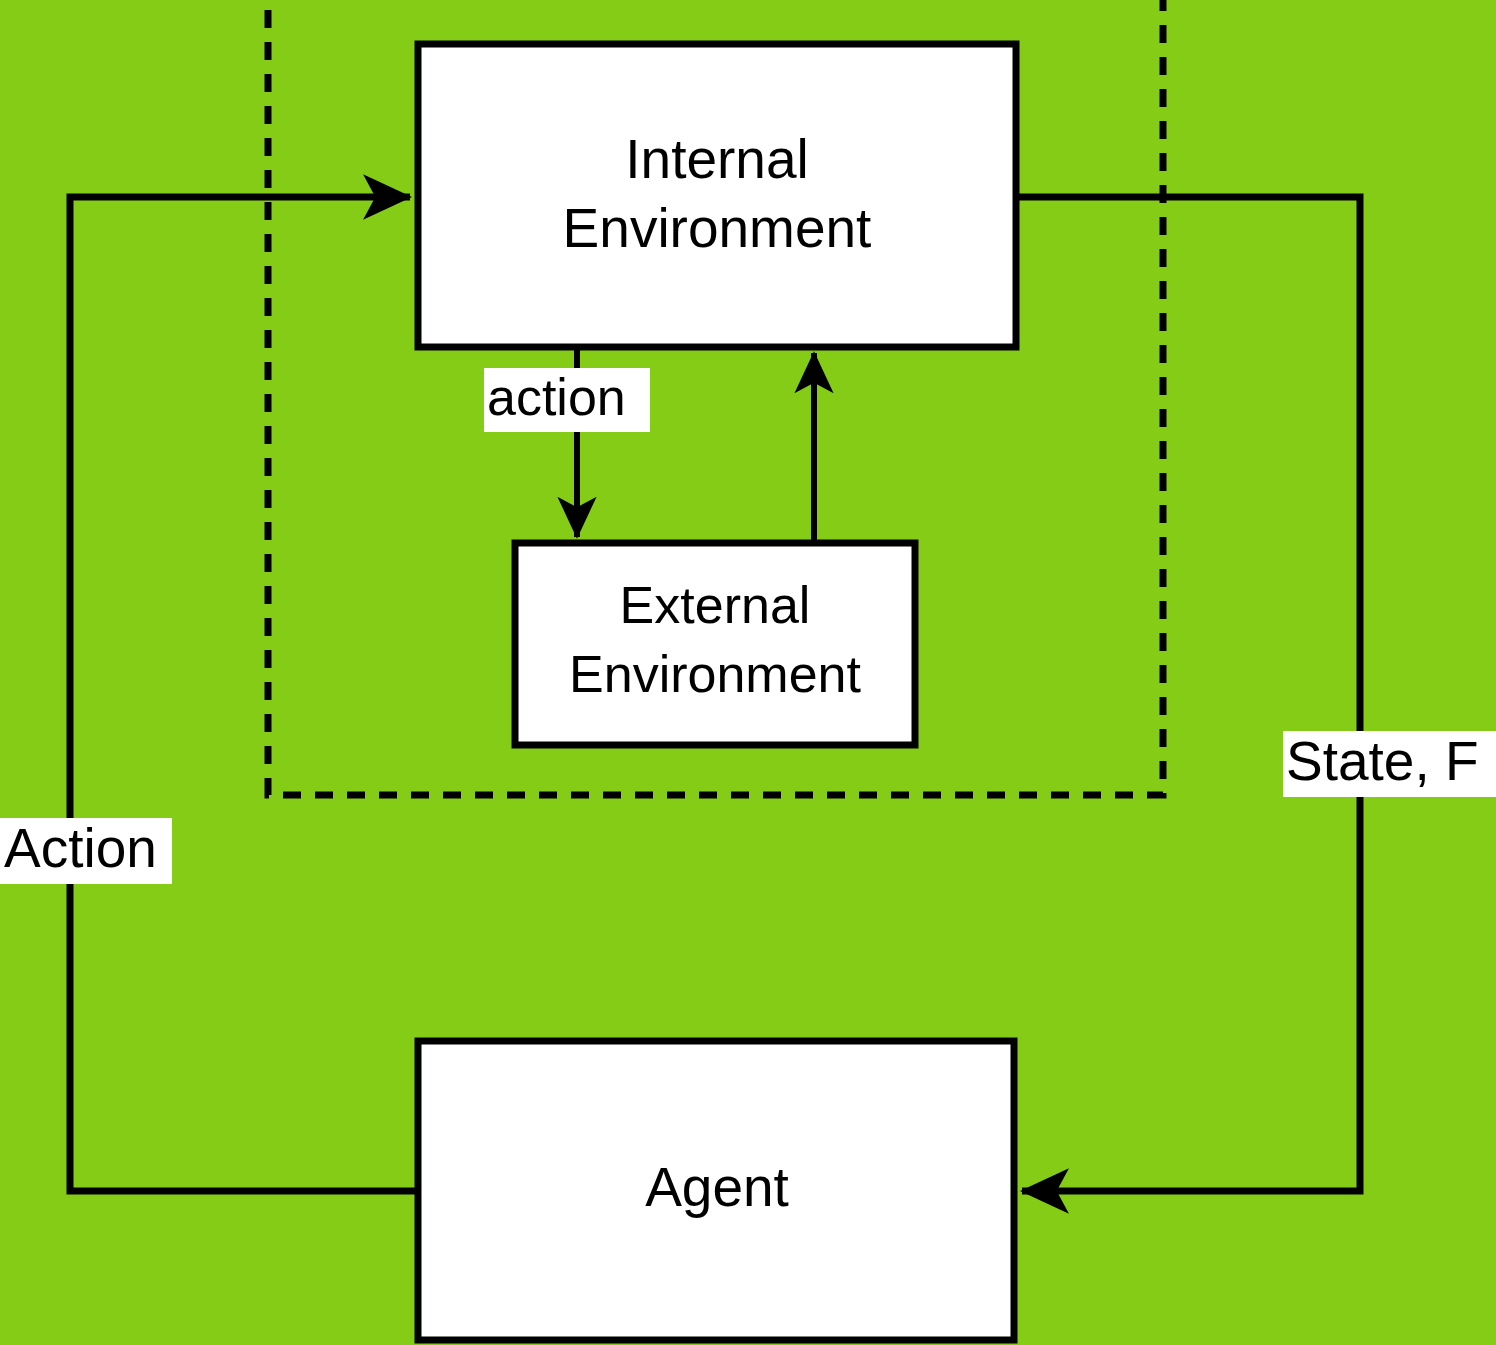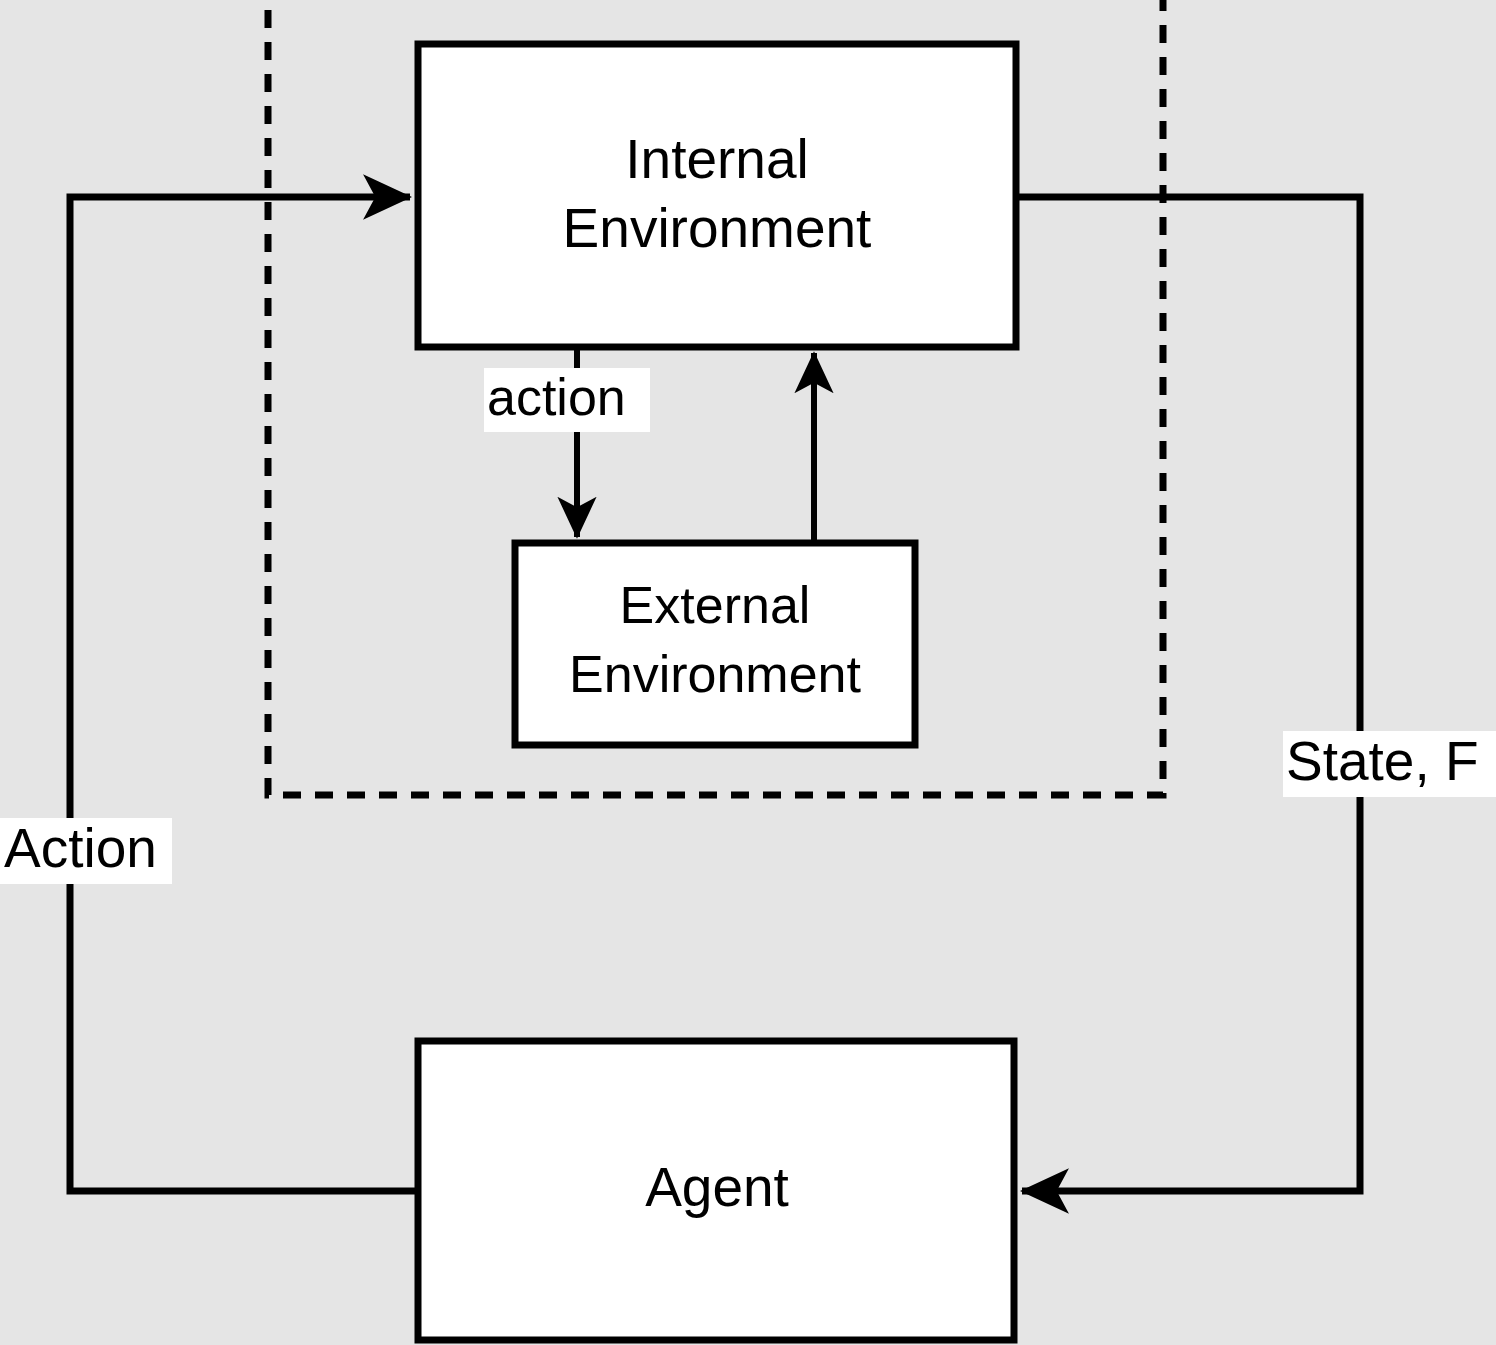--- a/index.html
+++ b/index.html
@@ -8,21 +8,21 @@
     background: #ffffff;
   }
   body {
     font-family: "Liberation Sans", sans-serif;
     color: #000000;
   }
   #canvas {
     position: relative;
     width: 1496px;
     height: 1345px;
-    background: #e5e5e5;
+    background: #84cc16;
     overflow: hidden;
   }
   #diagram-svg {
     position: absolute;
     left: 0;
     top: 0;
     width: 1496px;
     height: 1345px;
   }
   .box-label {

